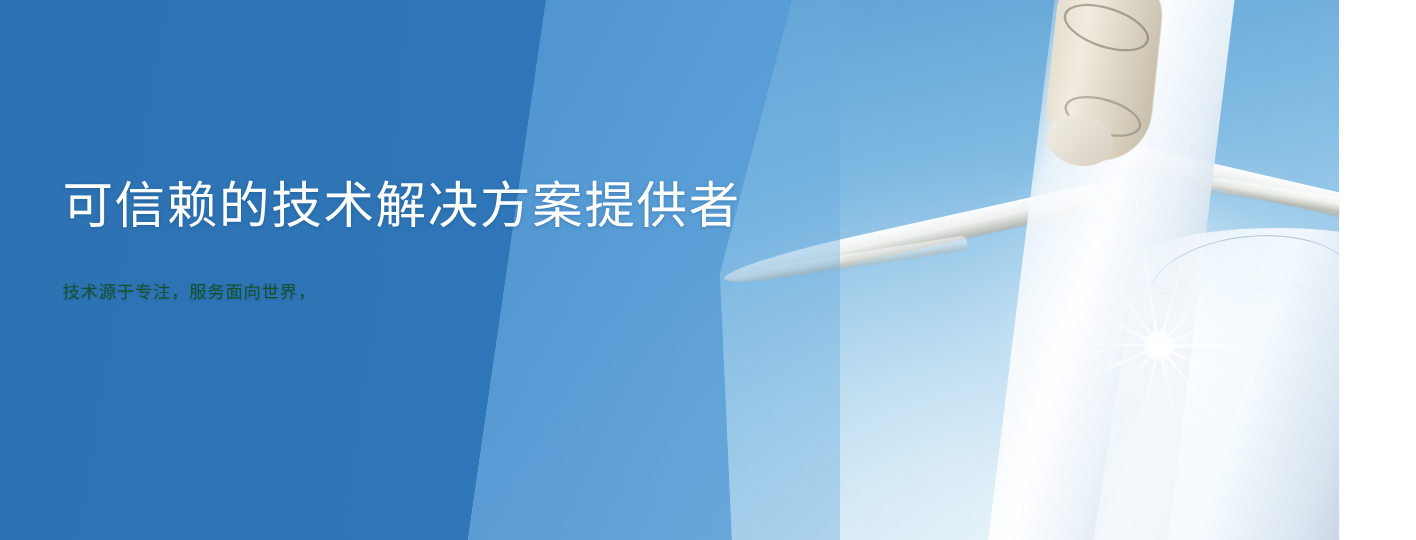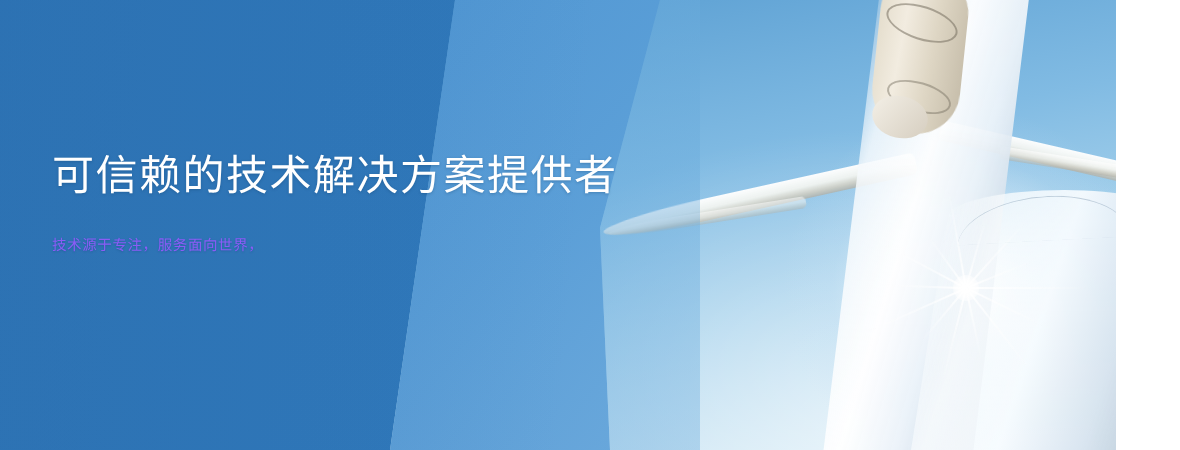--- a/index.html
+++ b/index.html
@@ -6,21 +6,21 @@
   html, body {
     margin: 0;
     padding: 0;
     background: #ffffff;
   }
   #banner {
     position: relative;
     width: 1116px;
     height: 450px;
     overflow: hidden;
-    font-family: Liberation Sans, sans-serif;
+    font-family: Liberation Mono, monospace;
     user-select: none;
   }
 
   
   .photo {
     position: absolute;
     inset: 0;
     background:
       
       radial-gradient(circle 230px at 966px 290px,
@@ -286,21 +286,21 @@
     text-shadow: 0 1px 3px rgba(16,58,100,0.30);
   }
   .sub {
     position: absolute;
     left: 0;
     margin: 0;
     font-size: 14.5px;
     font-weight: 400;
     line-height: 1;
     letter-spacing: 0.6px;
-    color: #8b5cf6;
+    color: #14532d;
     white-space: nowrap;
     text-shadow: 0 1px 2px rgba(16,58,100,0.28);
   }
   .sub-1 { top: 238px; }
   .sub-2 { top: 270px; }
 </style>
 </head>
 <body>
 
 <div id="banner">

